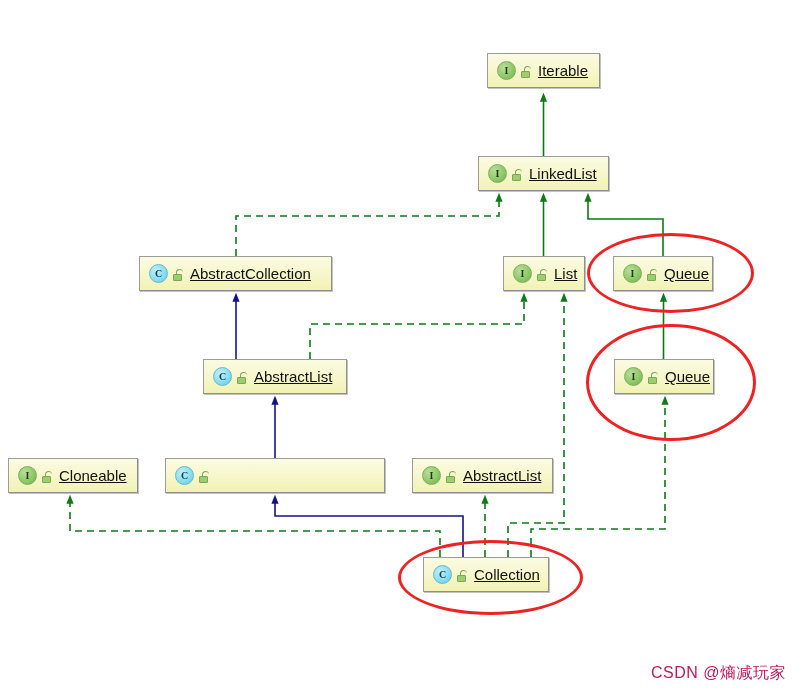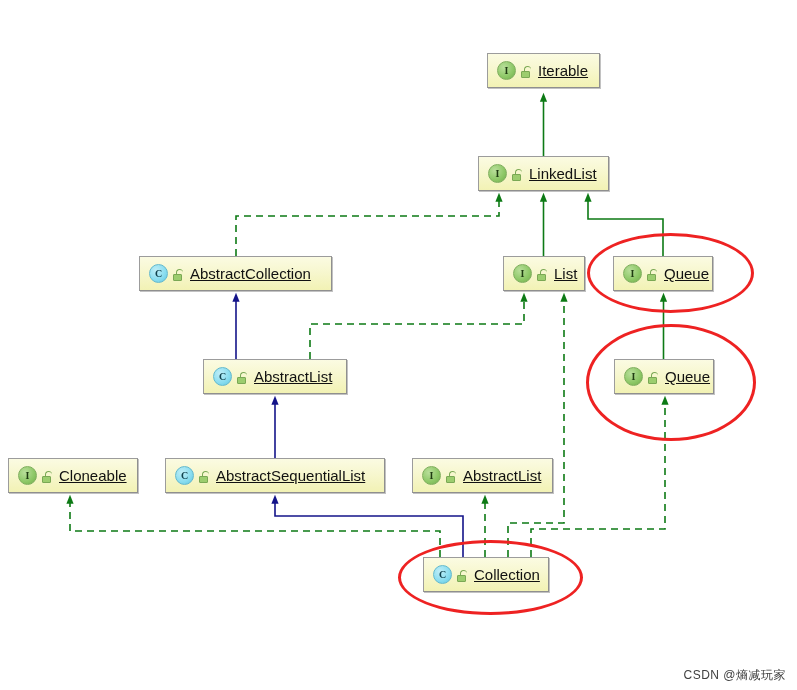--- a/index.html
+++ b/index.html
@@ -108,22 +108,22 @@
     border: 3px solid #ee2222;
     border-radius: 50%;
     box-sizing: border-box;
     z-index: 8;
     pointer-events: none;
   }
   .watermark {
     position: absolute;
     right: 11px;
     bottom: 6px;
-    font-size: 12px;
-    color: #404040;
+    font-size: 16px;
+    color: #be185d;
     letter-spacing: 0.5px;
     z-index: 9;
     white-space: nowrap;
     margin-top: 12px;
   }
 </style>
 </head>
 <body>
 
 <div id="canvas">
@@ -235,21 +235,20 @@
 
   <div class="node iface" style="left:8px; top:458px; width:130px;">
     <span class="badge">I</span>
     <span class="lock"></span>
     <span class="label">Cloneable</span>
   </div>
 
   <div class="node cls" style="left:165px; top:458px; width:220px;">
     <span class="badge">C</span>
     <span class="lock"></span>
-    <span class="label">AbstractSequentialList</span>
   </div>
 
   <div class="node iface" style="left:412px; top:458px; width:141px;">
     <span class="badge">I</span>
     <span class="lock"></span>
     <span class="label">AbstractList</span>
   </div>
 
   <div class="node cls" style="left:423px; top:557px; width:126px;">
     <span class="badge">C</span>

